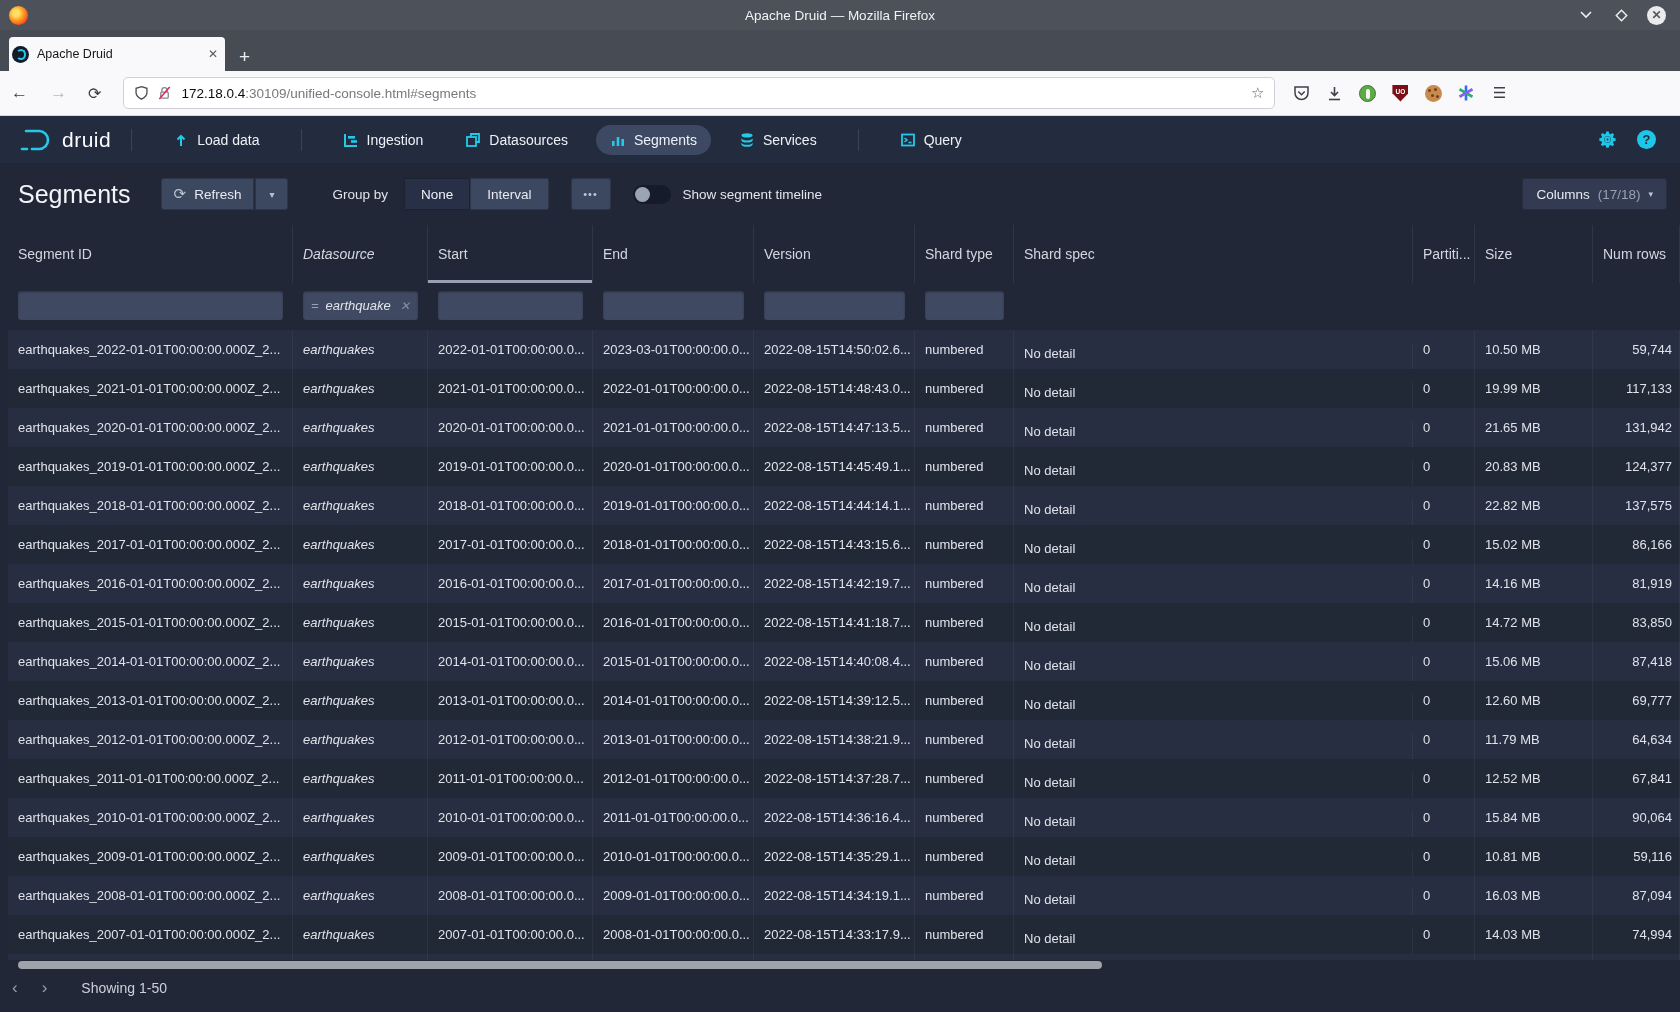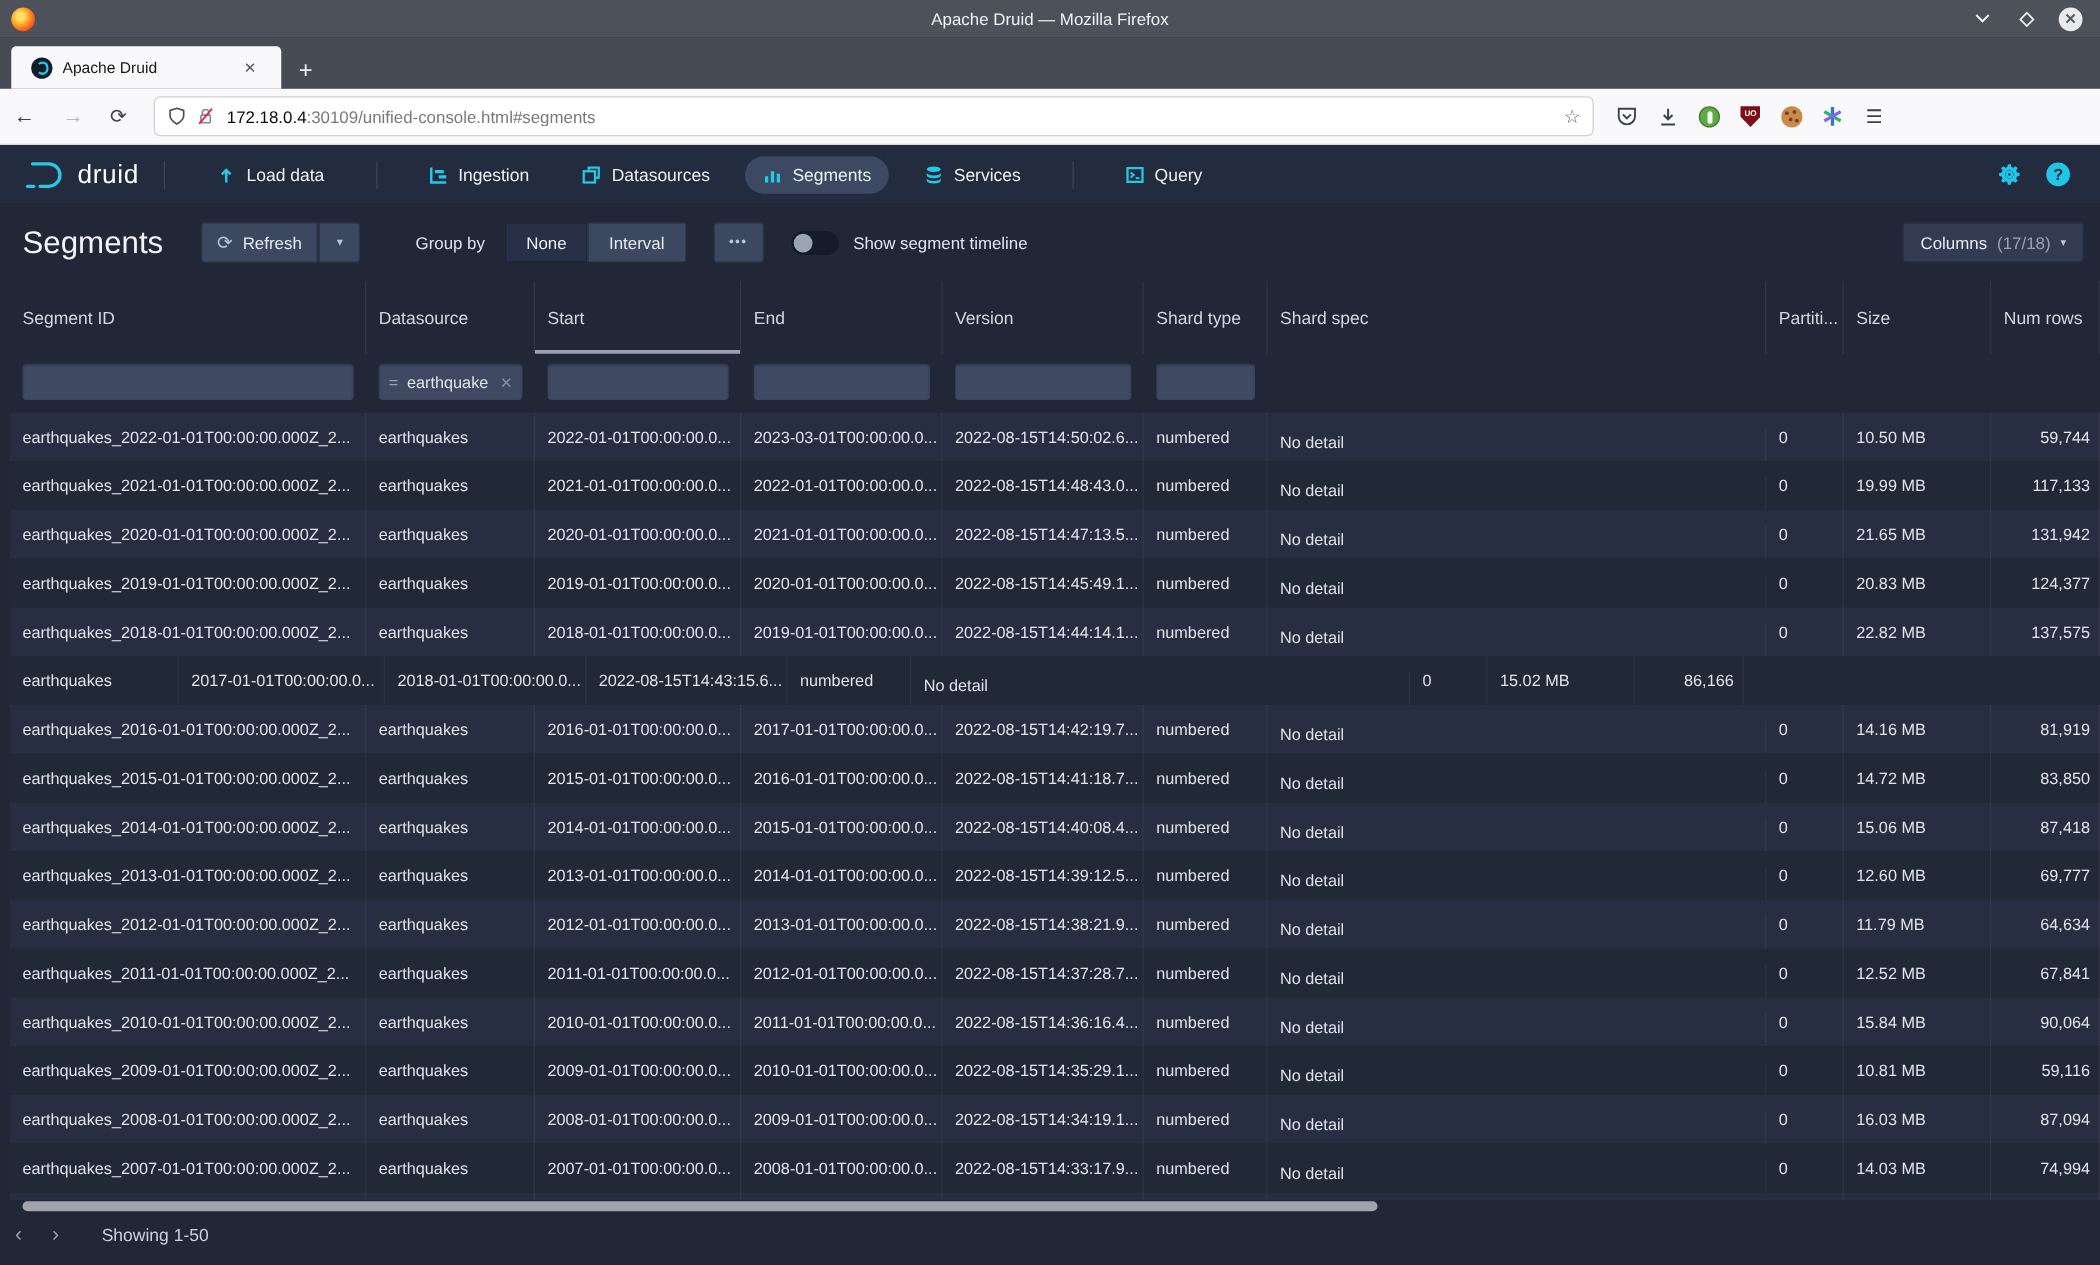--- a/index.html
+++ b/index.html
@@ -14,21 +14,21 @@
     background:radial-gradient(circle at 38% 38%, #ffe066 0 18%, #ff9a1f 45%, #f4511e 72%, #c2185b 100%); }
   .win-title { position:absolute; left:0; right:0; text-align:center; color:#f0f2f4; font-size:13.5px; }
   .win-controls { margin-left:auto; display:flex; align-items:center; gap:17px; padding-right:14px; z-index:2; }
   .wc { color:#eceef0; font-size:13px; width:18px; height:18px; display:flex; align-items:center; justify-content:center; cursor:default; }
   .wc-min svg, .wc-max svg { display:block; }
   .wc-close { width:19px; height:19px; border-radius:50%; background:#e9eaec; color:#555a61; font-size:12px; font-weight:bold; }
 
   
   .tabstrip { height:41px; background:#474b53; display:flex; align-items:flex-end; flex:0 0 auto; }
   .tab { width:216px; height:34px; margin-left:9px; background:#f9f9fb; border-radius:4px 4px 0 0;
-    display:flex; align-items:center; padding:0 16px; }
+    display:flex; align-items:center; padding:0 3px; }
   .tab-favicon { width:17px; height:17px; border-radius:50%; background:#141b2b; position:relative; flex:0 0 auto; }
   .tab-favicon::after { content:""; position:absolute; inset:3px 3px 3px 4px; border:2px solid #25c9e8; border-left-color:transparent; border-radius:50%; }
   .tab-title { font-size:12.5px; color:#17171b; margin-left:8px; flex:1; white-space:nowrap; overflow:hidden; }
   .tab-close { color:#56585e; font-size:12px; padding:2px 4px; }
   .newtab-btn { color:#eceef0; font-size:19px; font-weight:300; margin:0 0 5px 14px; line-height:1; }
 
   
   .toolbar { height:45px; background:#f9f9fb; border-bottom:1px solid #d7d7db; display:flex; align-items:center; flex:0 0 auto; }
   .nav-arrow { font-size:17px; padding:0 11px; color:#3d4047; }
   .nav-arrow.disabled { color:#b7b9bd; }
@@ -79,21 +79,21 @@
   .toggle-label { color:#e2e5ec; font-size:13.5px; margin-left:12px; }
   .columns-btn { margin-left:auto; margin-right:13px; padding:0 14px; background:#323b52; gap:8px; }
   .columns-count { color:#9aa2b1; }
   .caret { font-size:9px; color:#bcc3d0; }
 
   
   .thead { height:58px; display:flex; margin-left:8px; flex:0 0 auto; }
   .th { color:#d3d7e0; font-size:14px; display:flex; align-items:center; padding:0 10px;
     border-right:1px solid rgba(255,255,255,.07); white-space:nowrap; overflow:hidden; cursor:pointer; }
   .th.sorted { box-shadow:inset 0 -3px 0 #99a0b2; }
-  .c0{width:285px;} .c1{width:135px;} .c2{width:165px;} .c3{width:161px;} .c4{width:161px;}
+  .c0{width:285px;} .c1{width:135px;font-style:italic;} .c2{width:165px;} .c3{width:161px;} .c4{width:161px;}
   .c5{width:99px;} .c6{width:399px;} .c7{width:62px;} .c8{width:118px;} .c9{width:87px;}
 
   .filters { height:47px; display:flex; margin-left:8px; flex:0 0 auto; }
   .fcell { padding:8px 10px 0 10px; }
   .finput { height:29px; background:#3f4961; border-radius:3px; box-shadow:inset 0 1px 2px rgba(10,14,22,.4); }
   .fpill { display:flex; align-items:center; padding:0 8px; gap:7px; font-size:13px; color:#e2e5ec; }
   .fpill .op { color:#9aa3b3; font-size:13px; }
   .fpill .x { margin-left:auto; color:#8license891a0; color:#8891a0; font-size:12px; }
 
   .rows { flex:0 0 auto; margin-left:8px; }
@@ -388,20 +388,21 @@
           <div class="cell c2">2018-01-01T00:00:00.0...</div>
           <div class="cell c3">2019-01-01T00:00:00.0...</div>
           <div class="cell c4">2022-08-15T14:44:14.1...</div>
           <div class="cell c5">numbered</div>
           <div class="cell c6 top">No detail</div>
           <div class="cell c7">0</div>
           <div class="cell c8">22.82 MB</div>
           <div class="cell c9 num">137,575</div>
         </div>
         <div class="row even">
+          <div class="cell c0">earthquakes_2017-01-01T00:00:00.000Z_2...</div>
           <div class="cell c1">earthquakes</div>
           <div class="cell c2">2017-01-01T00:00:00.0...</div>
           <div class="cell c3">2018-01-01T00:00:00.0...</div>
           <div class="cell c4">2022-08-15T14:43:15.6...</div>
           <div class="cell c5">numbered</div>
           <div class="cell c6 top">No detail</div>
           <div class="cell c7">0</div>
           <div class="cell c8">15.02 MB</div>
           <div class="cell c9 num">86,166</div>
         </div>

